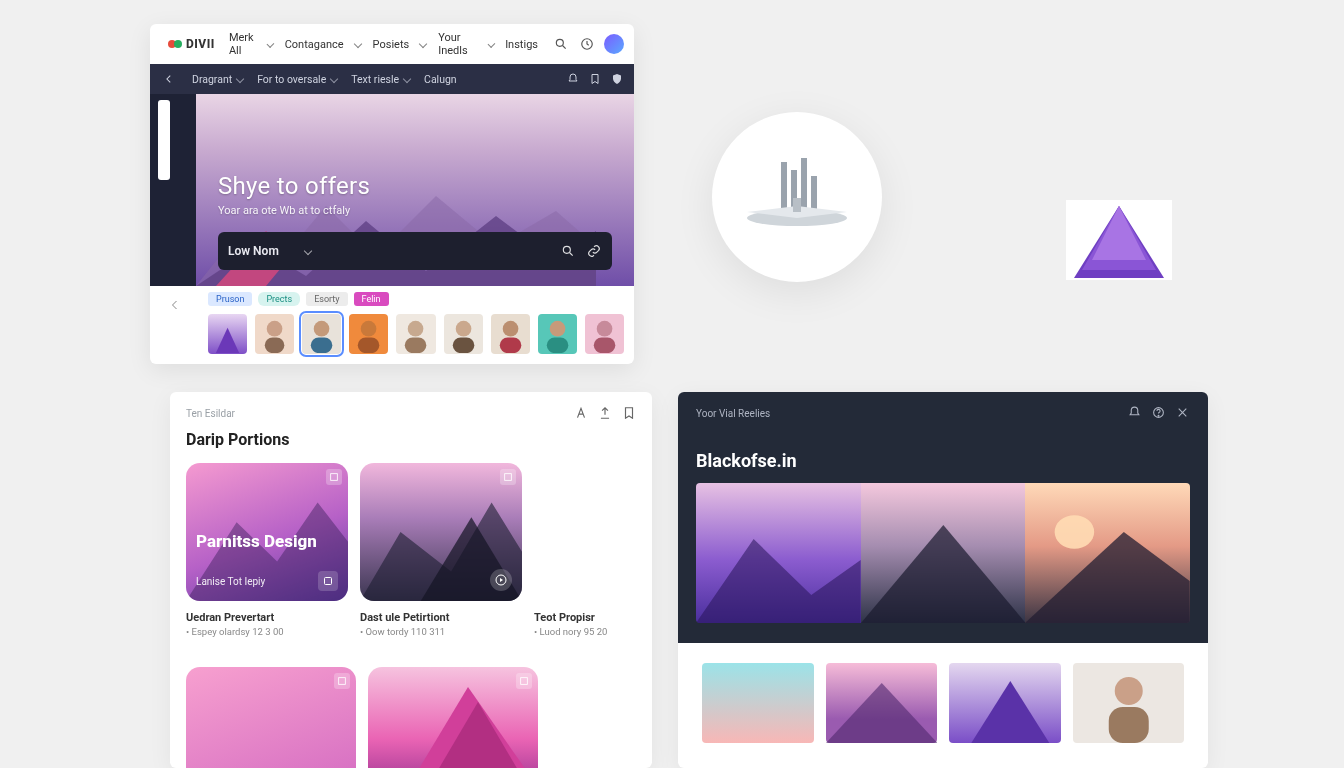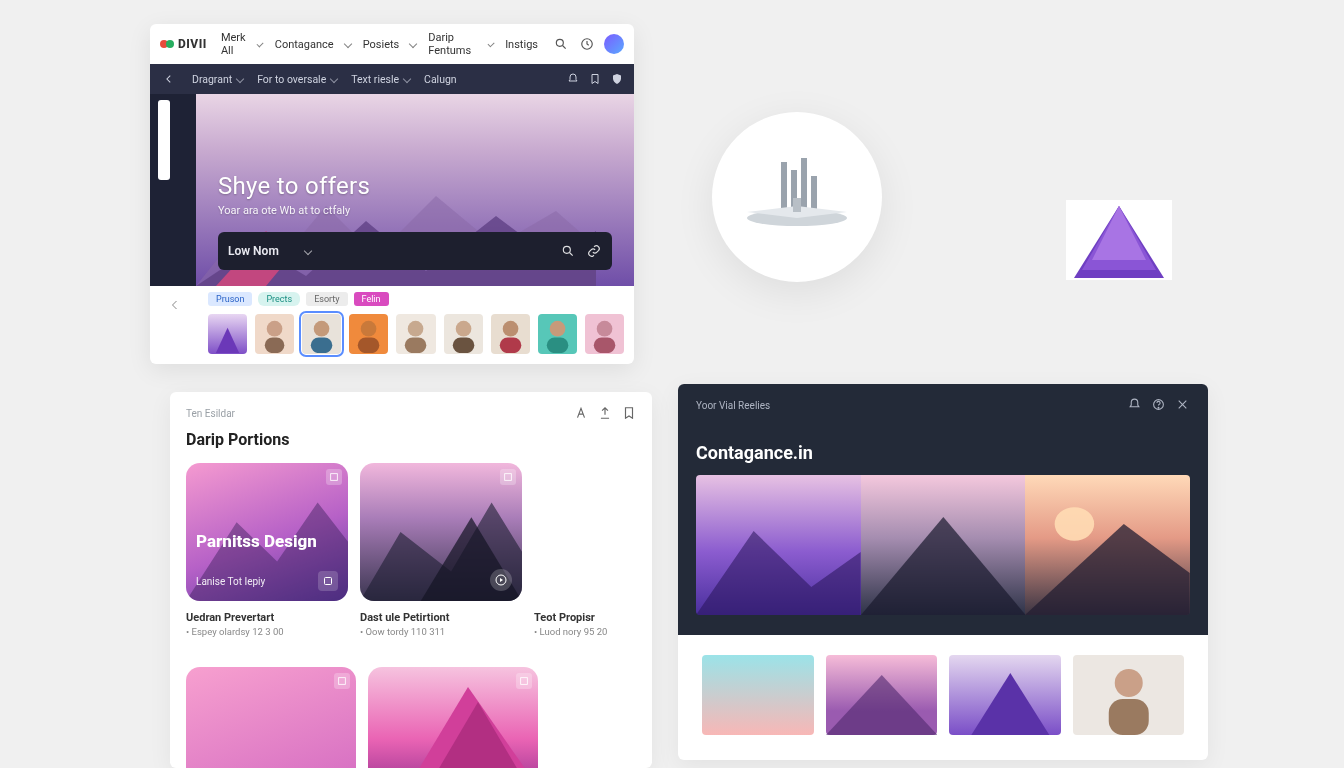--- a/index.html
+++ b/index.html
@@ -1,20 +1,20 @@
 <!DOCTYPE html>
 <html><head>
 <meta charset="utf-8">
 <style>
   * { box-sizing: border-box; margin: 0; padding: 0; font-family: -apple-system, BlinkMacSystemFont, "Segoe UI", Roboto, sans-serif; }
   body { background: #f0f0f0; width: 1344px; height: 768px; position: relative; overflow: hidden; }
 
   
   .panel-a { position: absolute; left: 150px; top: 24px; width: 484px; height: 340px; background: #fff; border-radius: 6px; overflow: hidden; box-shadow: 0 6px 24px rgba(0,0,0,.08); }
-  .a-topbar { height: 40px; display: flex; align-items: center; padding: 16px 10px; gap: 14px; font-size: 11px; color: #333; }
+  .a-topbar { height: 40px; display: flex; align-items: center; padding: 16px 10px; gap: 14px; font-size: 11px; color: #333; margin-left: 8px; }
   .a-logo { display: flex; align-items: center; gap: 4px; font-weight: 800; letter-spacing: .5px; font-size: 12px; }
   .a-logo-mark { width: 14px; height: 14px; position: relative; }
   .a-logo-mark::before, .a-logo-mark::after { content:""; position:absolute; border-radius:50%; }
   .a-logo-mark::before { width:8px; height:8px; background:#e74c3c; left:0; top:3px; }
   .a-logo-mark::after  { width:8px; height:8px; background:#27ae60; left:6px; top:3px; }
   .a-nav { display: flex; gap: 12px; align-items: center; flex: 1; }
   .a-nav-item { display: flex; align-items: center; gap: 9px; cursor: pointer; }
   .a-top-icons { display: flex; gap: 8px; align-items: center; }
   .a-icon-btn { width: 18px; height: 18px; display:flex; align-items:center; justify-content:center; color:#555; cursor:pointer; }
   .a-avatar-btn { width: 20px; height: 20px; border-radius:50%; background: linear-gradient(135deg,#7b5cff,#5aa9ff); cursor:pointer; }
@@ -73,21 +73,21 @@
   .b-card3 { width:90px; }
   .b-meta { margin-top:10px; }
   .b-meta-title { font-size:11px; font-weight:700; color:#333; }
   .b-meta-line { font-size:9.5px; color:#888; margin-top:2px; }
   .b-row2 { display:flex; gap:12px; margin-top:30px; }
   .b-row2 .b-thumb { height:120px; width:170px; }
   .b-row2 .t1 { background:linear-gradient(160deg,#f7a0cf,#d56dc2); }
   .b-row2 .t2 { background:linear-gradient(180deg,#f6c3df 0%, #ea64b4 60%, #a03694 100%); position:relative; }
 
   
-  .panel-c { position:absolute; left:678px; top:384px; width:530px; background:#fff; border-radius:6px; box-shadow:0 6px 24px rgba(0,0,0,.06); height:376px; overflow:hidden; }
+  .panel-c { position:absolute; left:678px; top:392px; width:530px; background:#fff; border-radius:6px; box-shadow:0 6px 24px rgba(0,0,0,.06); height:376px; overflow:hidden; }
   .c-dark { background:#232a38; padding:14px 18px 20px; }
   .c-top { display:flex; align-items:center; justify-content:space-between; color:#aeb4c2; font-size:10px; }
   .c-top-icons { display:flex; gap:10px; }
   .c-ico { width:14px; height:14px; cursor:pointer; }
   .c-title { color:#fff; font-size:18px; font-weight:700; margin:30px 0 12px; }
   .c-strip { display:flex; height:140px; border-radius:4px; overflow:hidden; }
   .c-strip > div { flex:1; }
   .c1 { background:linear-gradient(180deg,#e7c1e3 0%, #8b5ccf 55%, #4a2f9e 100%); position:relative; }
   .c2 { background:linear-gradient(180deg,#f4c8dd 0%, #a58db0 45%, #2e3348 100%); position:relative; }
   .c3 { background:linear-gradient(180deg,#ffd9b8 0%, #e49a86 45%, #3b3443 100%); position:relative; }
@@ -119,21 +119,21 @@
         </span>
       <span class="a-nav-item">
           <span>Contagance</span>
           <span class="chev"></span>
         </span>
       <span class="a-nav-item">
           <span>Posiets</span>
           <span class="chev"></span>
         </span>
       <span class="a-nav-item">
-          <span>Darip Fentums</span>
+          <span>Your Inedls</span>
           <span class="chev"></span>
         </span>
       <span class="a-nav-item">
           <span>Instigs</span>
         </span>
     </div>
     <div class="a-top-icons">
       <span class="a-icon-btn">
         <svg width="14" height="14" viewBox="0 0 24 24" fill="none" stroke="currentColor" stroke-width="2">
             <circle cx="10" cy="10" r="6"></circle>
@@ -438,21 +438,21 @@
               <circle cx="12" cy="18" r=".8" fill="#aeb4c2"></circle>
             </svg>
           </span>
         <span class="c-ico">
             <svg width="13" height="13" viewBox="0 0 24 24" fill="none" stroke="#aeb4c2" stroke-width="2">
               <path d="M5 5l14 14M19 5L5 19"></path>
             </svg>
           </span>
       </div>
     </div>
-    <div class="c-title">Contagance.in</div>
+    <div class="c-title">Blackofse.in</div>
     <div class="c-strip">
       <div class="c1">
           <svg width="100%" height="100%" viewBox="0 0 100 100" preserveAspectRatio="none">
             <polygon points="0,100 35,40 70,80 100,55 100,100" fill="rgba(40,20,90,.55)"></polygon>
           </svg>
         </div>
       <div class="c2">
           <svg width="100%" height="100%" viewBox="0 0 100 100" preserveAspectRatio="none">
             <polygon points="0,100 50,30 100,100" fill="rgba(25,25,45,.7)"></polygon>
           </svg>

